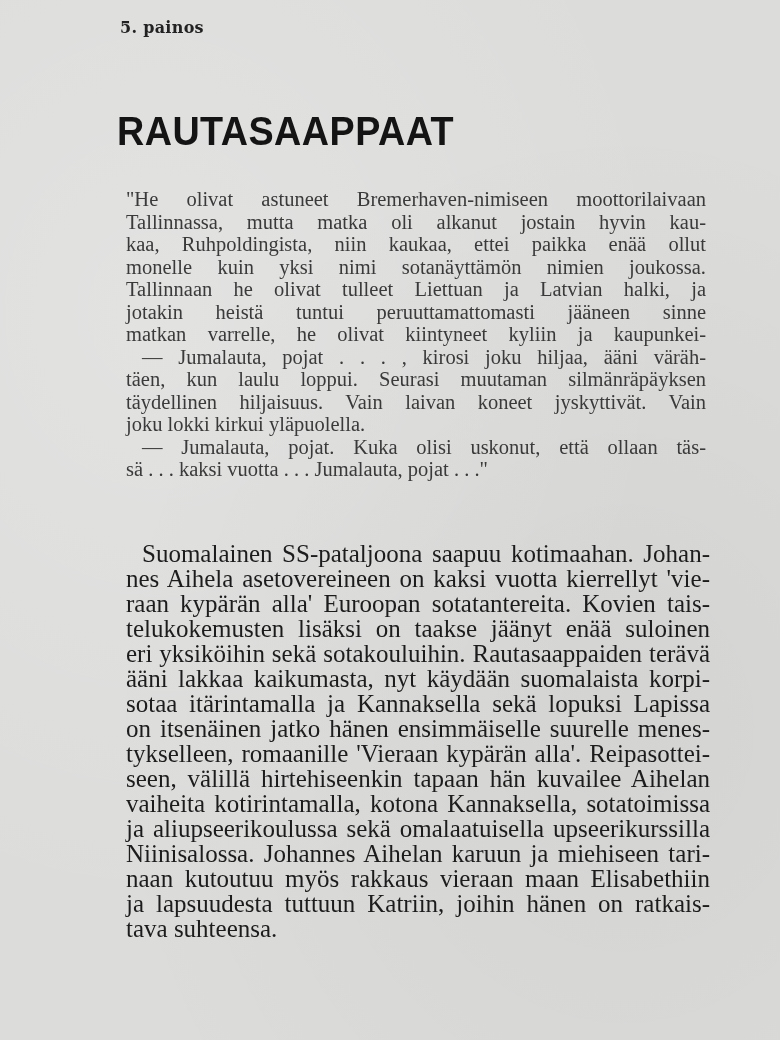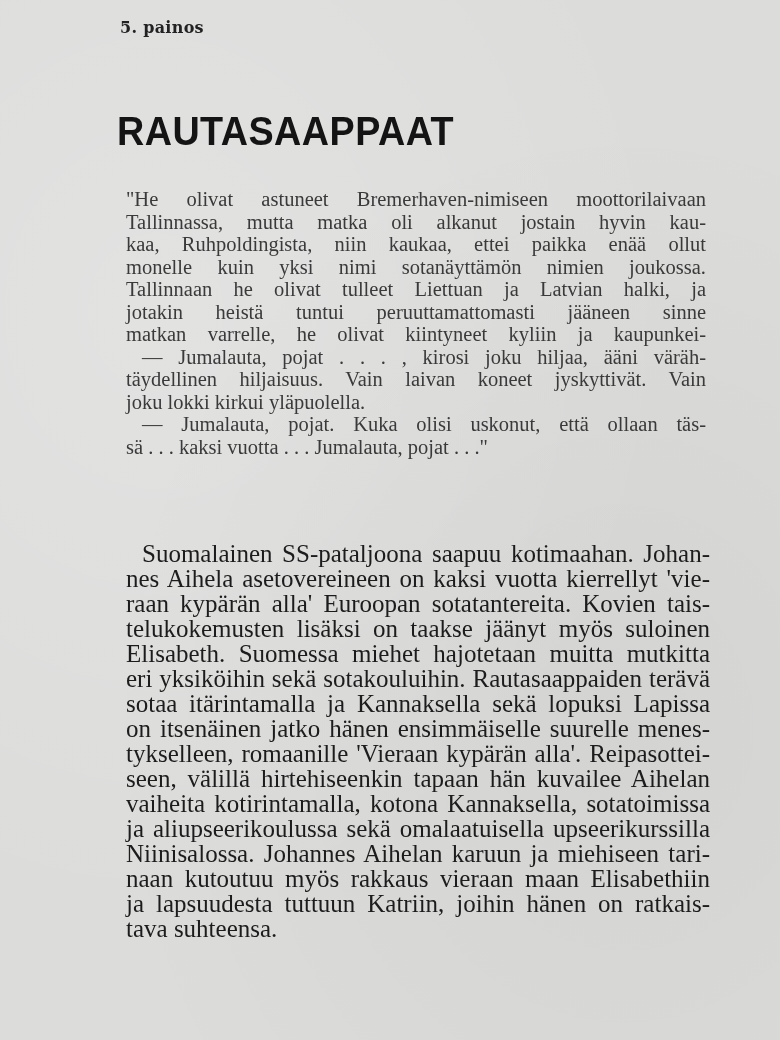--- a/index.html
+++ b/index.html
@@ -90,33 +90,34 @@
 
   <div class="quote">
     <span class="line">"He olivat astuneet Bremerhaven-nimiseen moottorilaivaan</span>
     <span class="line">Tallinnassa, mutta matka oli alkanut jostain hyvin kau-</span>
     <span class="line">kaa, Ruhpoldingista, niin kaukaa, ettei paikka enää ollut</span>
     <span class="line">monelle kuin yksi nimi sotanäyttämön nimien joukossa.</span>
     <span class="line">Tallinnaan he olivat tulleet Liettuan ja Latvian halki, ja</span>
     <span class="line">jotakin heistä tuntui peruuttamattomasti jääneen sinne</span>
     <span class="line">matkan varrelle, he olivat kiintyneet kyliin ja kaupunkei-</span>
     <span class="line indent">— Jumalauta, pojat . . . , kirosi joku hiljaa, ääni väräh-</span>
+    <span class="line">täen, kun laulu loppui. Seurasi muutaman silmänräpäyksen</span>
     <span class="line">täydellinen hiljaisuus. Vain laivan koneet jyskyttivät. Vain</span>
     <span class="line last">joku lokki kirkui yläpuolella.</span>
     <span class="line indent">— Jumalauta, pojat. Kuka olisi uskonut, että ollaan täs-</span>
     <span class="line last">sä . . . kaksi vuotta . . . Jumalauta, pojat . . ."</span>
   </div>
 
   <div class="body-text">
     <span class="line indent">Suomalainen SS-pataljoona saapuu kotimaahan. Johan-</span>
     <span class="line">nes Aihela asetovereineen on kaksi vuotta kierrellyt 'vie-</span>
     <span class="line">raan kypärän alla' Euroopan sotatantereita. Kovien tais-</span>
-    <span class="line">telukokemusten lisäksi on taakse jäänyt myös suloinen</span>
-    <span class="line">Elisabeth. Suomessa miehet hajotetaan muitta mutkitta</span>
+    <span class="line">telukokemusten lisäksi on taakse jäänyt enää suloinen</span>
     <span class="line">eri yksiköihin sekä sotakouluihin. Rautasaappaiden terävä</span>
+    <span class="line">ääni lakkaa kaikumasta, nyt käydään suomalaista korpi-</span>
     <span class="line">sotaa itärintamalla ja Kannaksella sekä lopuksi Lapissa</span>
     <span class="line">on itsenäinen jatko hänen ensimmäiselle suurelle menes-</span>
     <span class="line">tykselleen, romaanille 'Vieraan kypärän alla'. Reipasottei-</span>
     <span class="line">seen, välillä hirtehiseenkin tapaan hän kuvailee Aihelan</span>
     <span class="line">vaiheita kotirintamalla, kotona Kannaksella, sotatoimissa</span>
     <span class="line">ja aliupseerikoulussa sekä omalaatuisella upseerikurssilla</span>
     <span class="line">Niinisalossa. Johannes Aihelan karuun ja miehiseen tari-</span>
     <span class="line">naan kutoutuu myös rakkaus vieraan maan Elisabethiin</span>
     <span class="line">ja lapsuudesta tuttuun Katriin, joihin hänen on ratkais-</span>
     <span class="line last">tava suhteensa.</span>

